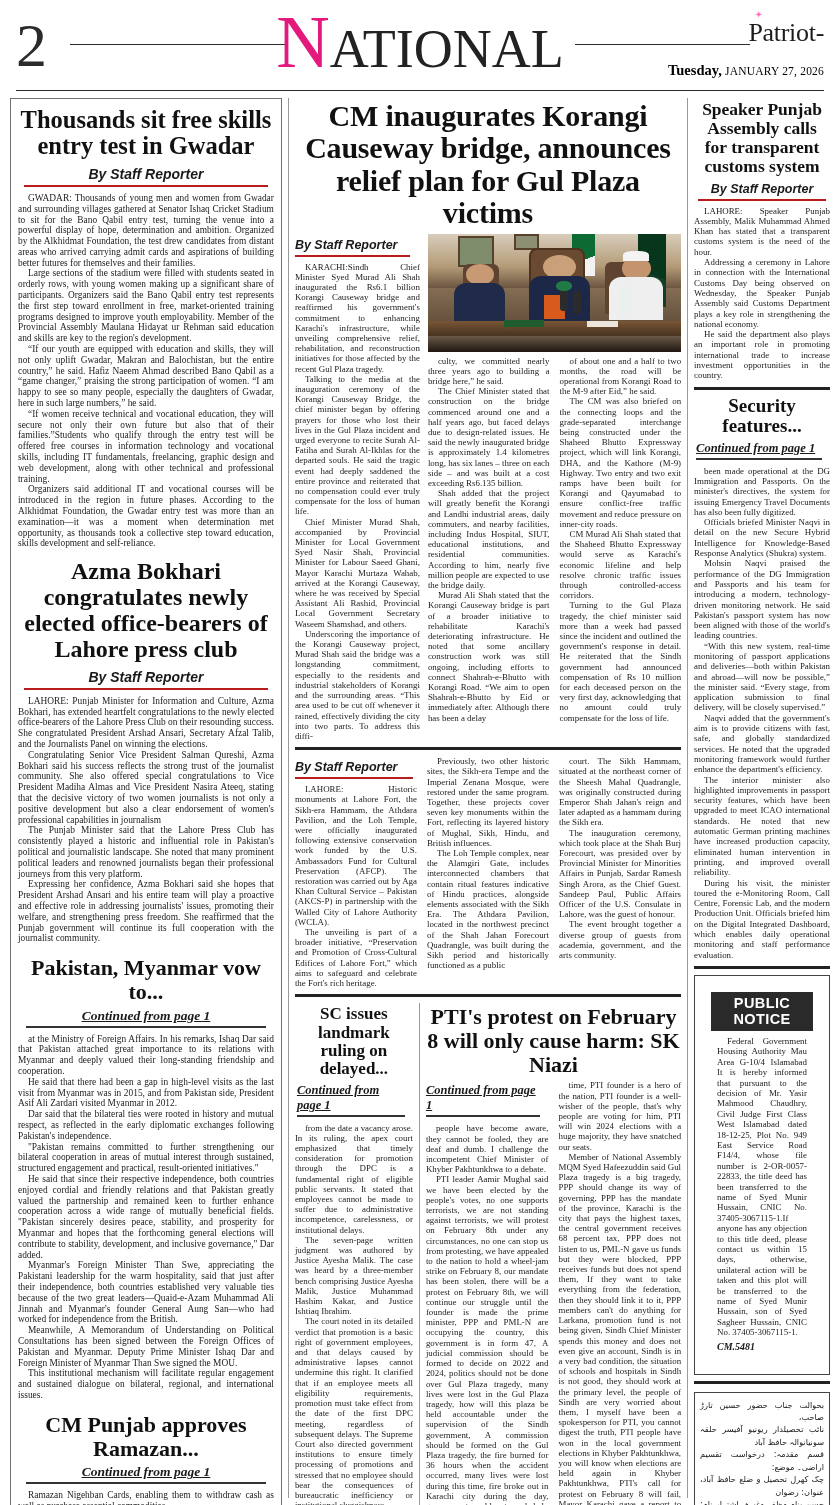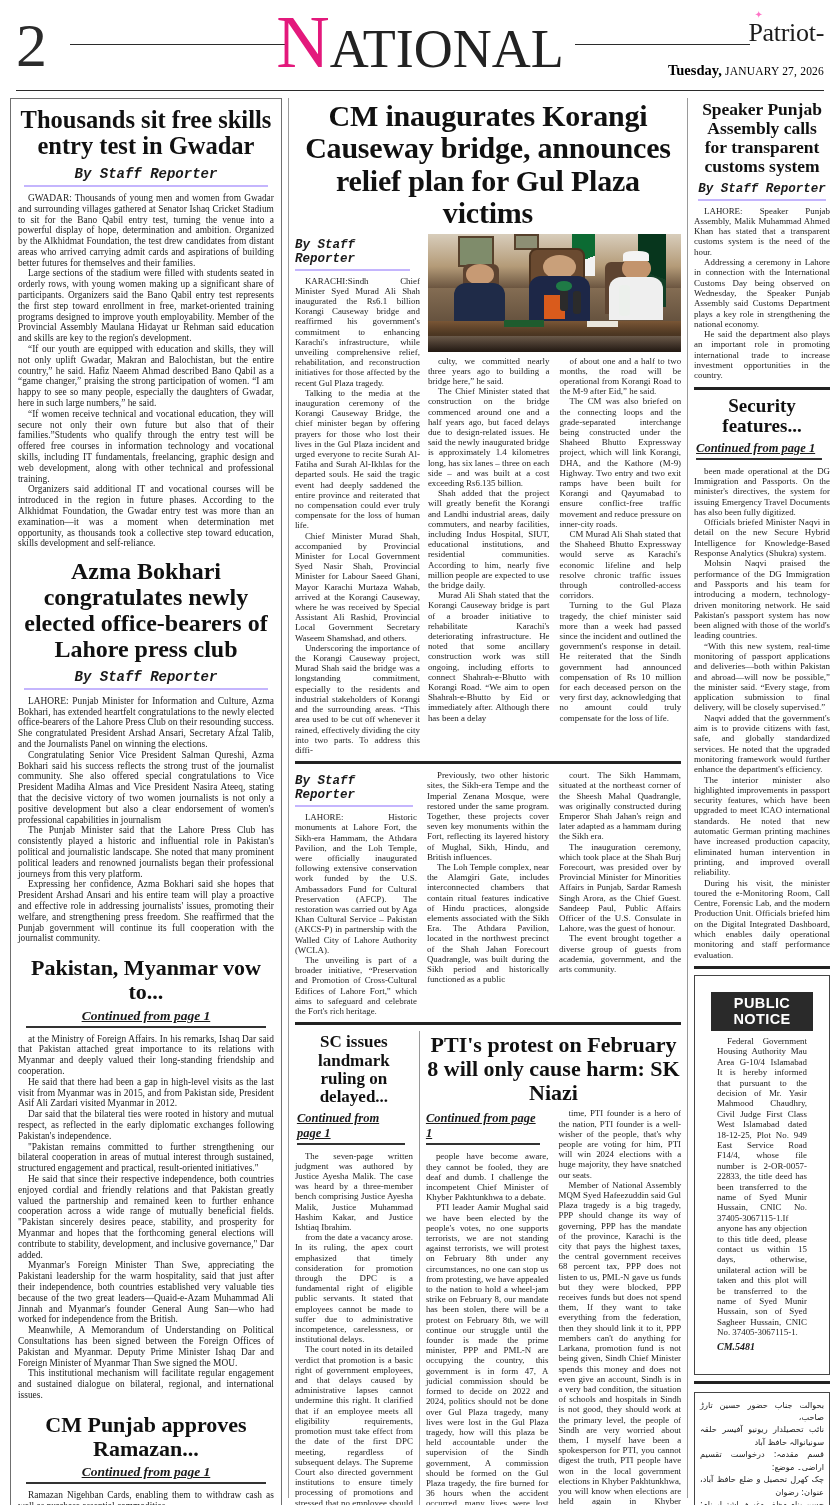--- a/index.html
+++ b/index.html
@@ -70,22 +70,22 @@
   .hl-lc2  { font-size:24px; }
   .hl-mid  { font-size:30px; letter-spacing:-.2px;}
   .hl-mid2 { font-size:27.5px; }
   .hl-rc   { font-size:17.5px; line-height:1.12;}
   .hl-cont { font-size:22px; }
   .hl-cont-sm { font-size:19px; text-align:left;}
   .hl-small-col { font-size:17px; text-align:left; line-height:1.1;}
 
   .byline {
     text-align:center; font-style:italic; font-weight:700;
-    font-size:14px; padding:2px 0 3px 0; border-bottom:2px solid #c4b5fd;
-    margin:2px 6px 6px 6px; font-family:Liberation Mono, monospace;
+    font-size:14px; padding:2px 0 3px 0; border-bottom:2px solid #b91c1c;
+    margin:2px 6px 6px 6px; font-family:Liberation Sans, sans-serif;
   }
   .byline.small { font-size:12.5px; margin:2px 4px 5px 4px;}
   .contfrom {
     text-align:center; font-style:italic; font-weight:700; font-size:13.5px;
     border-bottom:2px solid #333; margin:3px 8px 6px 8px; padding-bottom:2px;
     text-decoration:underline;
   }
   .contfrom.left { text-align:left; margin-left:2px; font-size:12.5px;}
 
   
@@ -319,22 +319,22 @@
         </div>
       </div>
 
       <div class="double-rule"></div>
 
       <div class="cols2" style="align-items:stretch">
 
         <div style="width:118px;flex:0 0 118px" class="narrow">
           <h1 class="hl hl-small-col">SC issues landmark ruling on delayed...</h1>
           <div class="contfrom left">Continued from page 1</div>
+          <p class="bt">from the date a vacancy arose. In its ruling, the apex court emphasized that timely consideration for promotion through the DPC is a fundamental right of eligible public servants. It stated that employees cannot be made to suffer due to administrative incompetence, carelessness, or institutional delays.</p>
           <p class="bt">The seven-page written judgment was authored by Justice Ayesha Malik. The case was heard by a three-member bench comprising Justice Ayesha Malik, Justice Muhammad Hashim Kakar, and Justice Ishtiaq Ibrahim.</p>
-          <p class="bt">from the date a vacancy arose. In its ruling, the apex court emphasized that timely consideration for promotion through the DPC is a fundamental right of eligible public servants. It stated that employees cannot be made to suffer due to administrative incompetence, carelessness, or institutional delays.</p>
           <p class="bt">The court noted in its detailed verdict that promotion is a basic right of government employees, and that delays caused by administrative lapses cannot undermine this right. It clarified that if an employee meets all eligibility requirements, promotion must take effect from the date of the first DPC meeting, regardless of subsequent delays. The Supreme Court also directed government institutions to ensure timely processing of promotions and stressed that no employee should bear the consequences of bureaucratic inefficiency or institutional sluggishness.</p>
 
         </div>
 
         <div class="vline" style="margin:0 6px"></div>
 
         <div class="c">
           <h1 class="hl hl-mid2" style="font-size:22px">PTI's protest on February 8 will only cause harm: SK Niazi</h1>
           <div class="cols2 narrow" style="margin-top:3px">
             <div class="c">

